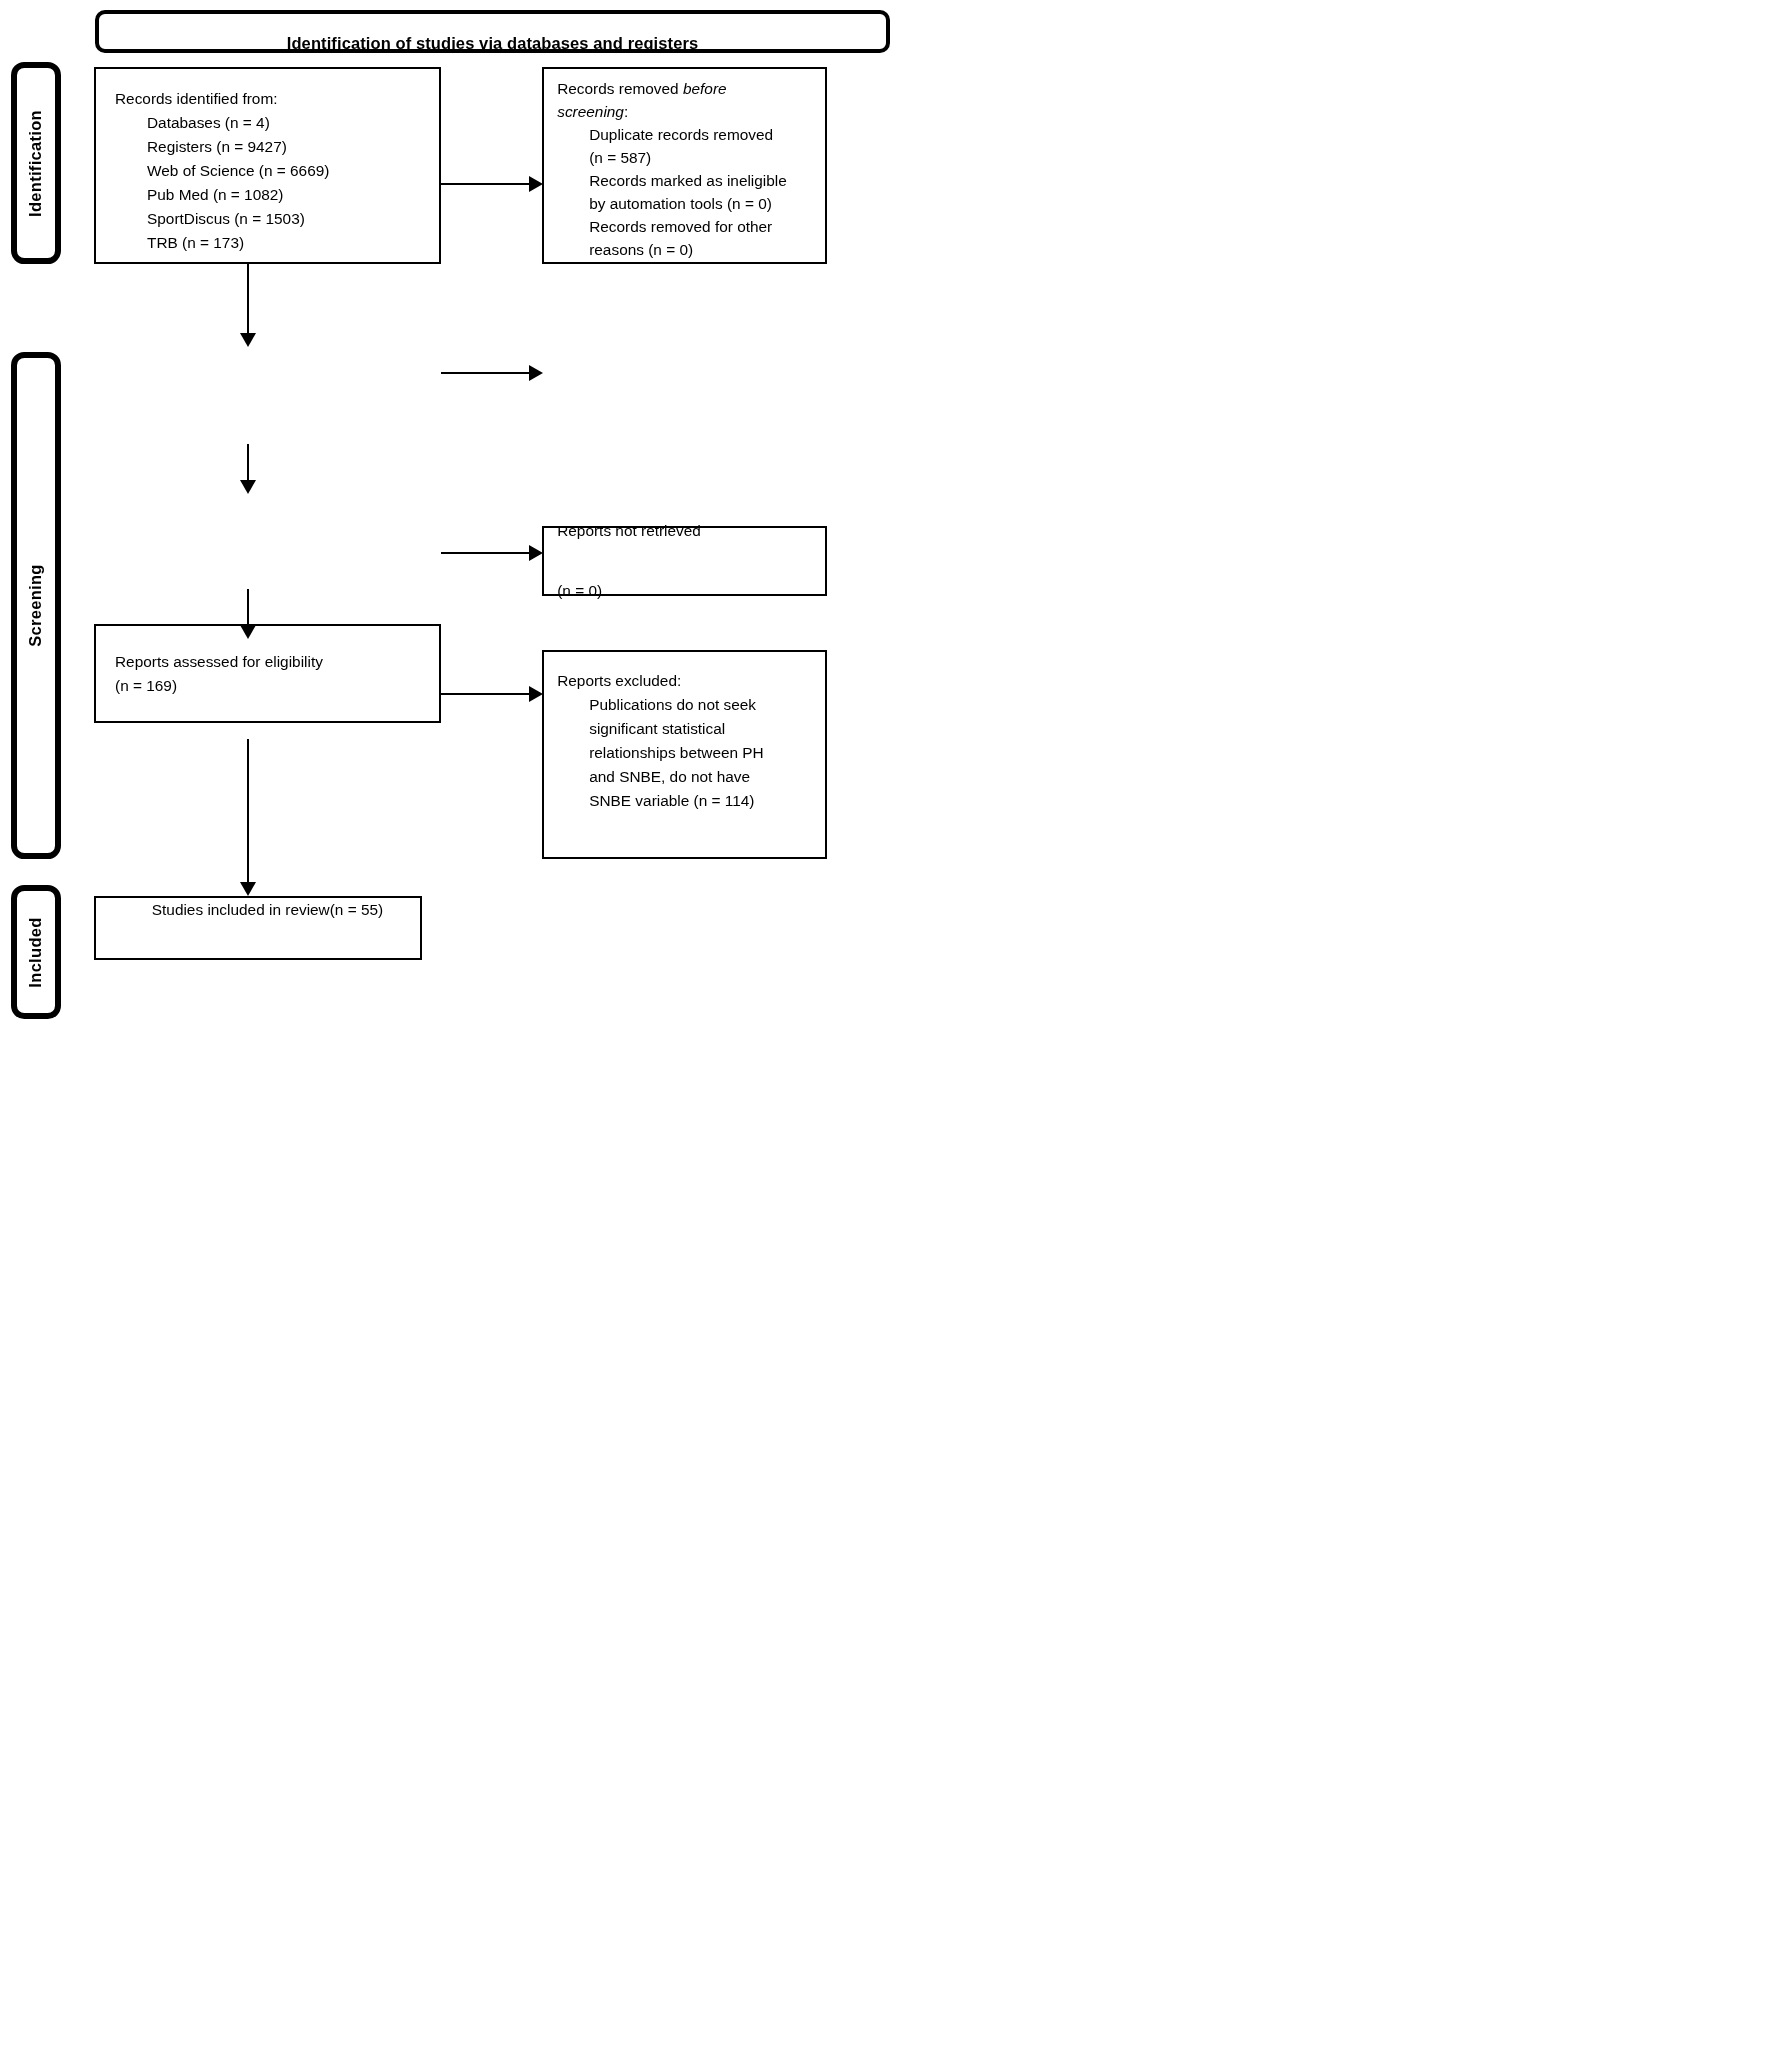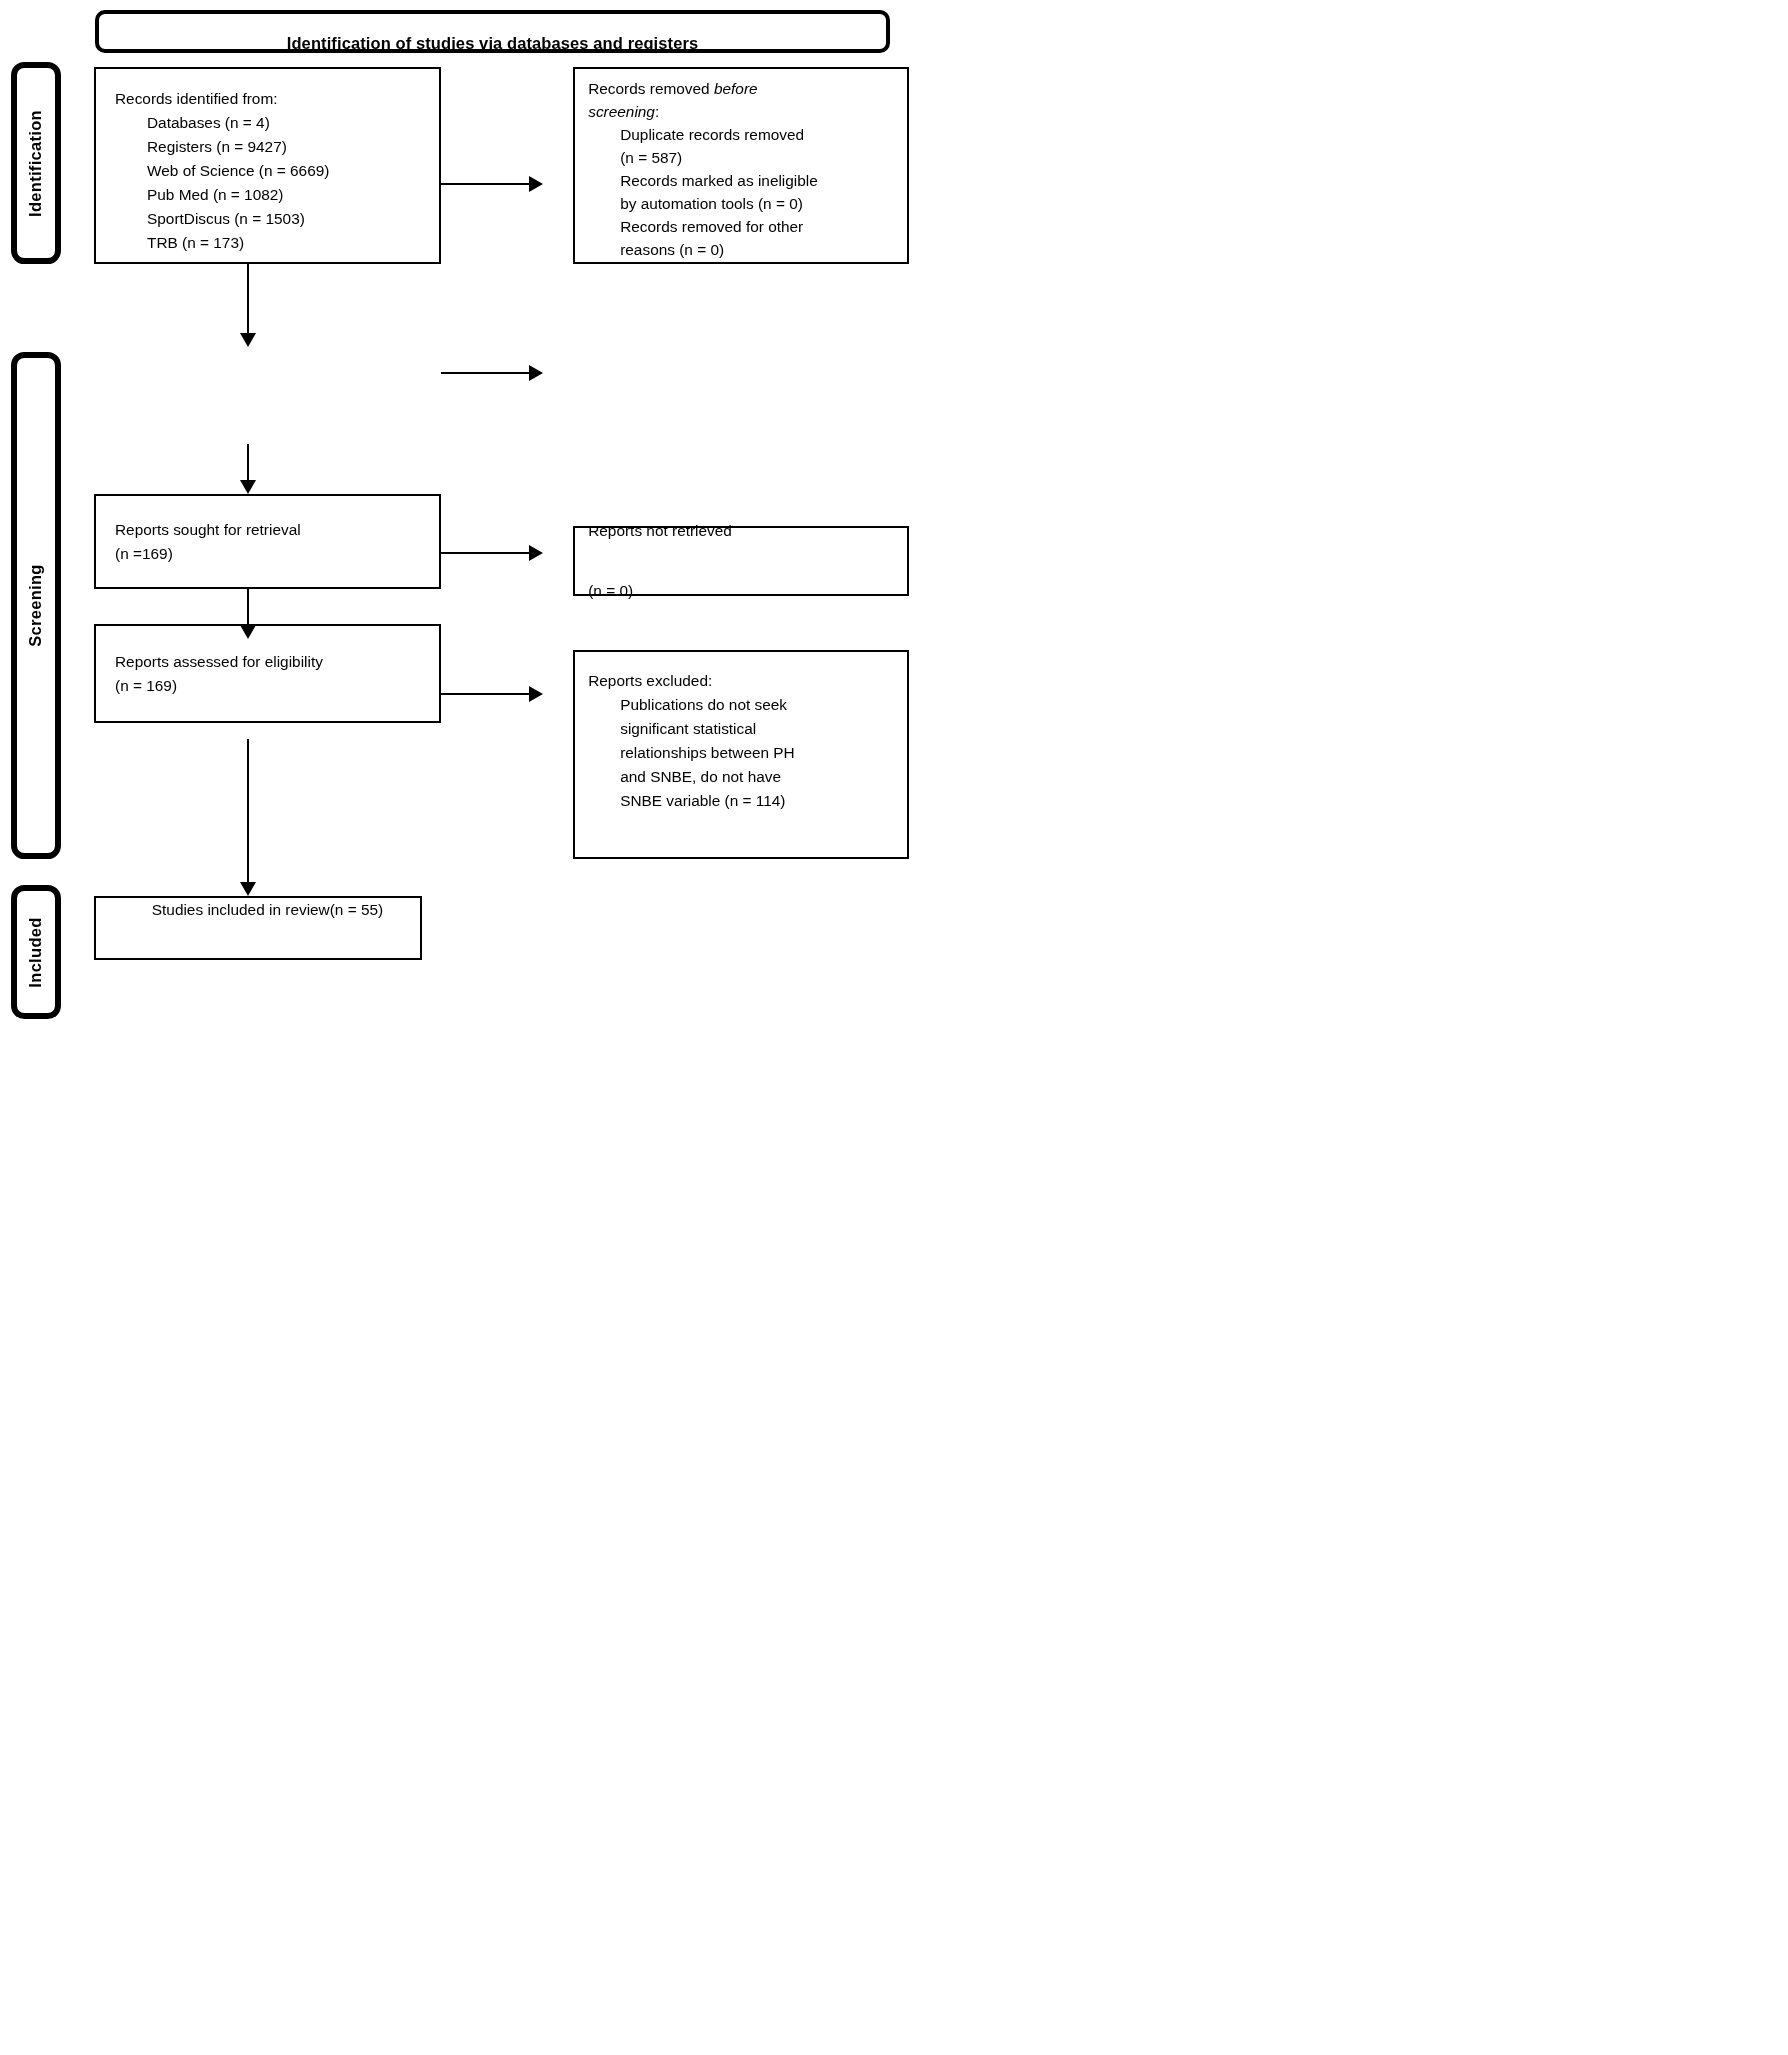--- a/index.html
+++ b/index.html
@@ -76,21 +76,21 @@
 
   
   .leftcol { left: 94px; width: 347px; }
   #box-identified { top: 67px; height: 197px; padding: 17.6px 5.5px 0 19px; }
   #box-screened   { top: 347px;  height: 97px; display: flex; flex-direction: column; justify-content: center; padding-left: 19px; }
   #box-sought     { top: 494px;  height: 95px; display: flex; flex-direction: column; justify-content: center; padding-left: 19px; }
   #box-assessed   { top: 624px; height: 99px; display: flex; flex-direction: column; justify-content: center; padding-left: 19px; }
   #box-included   { top: 896px; height: 64px; width: 328px; display: flex; flex-direction: row; justify-content: center; padding-left: 19px; }
 
   
-  .rightcol { left: 573px; width: 336px; }
+  .rightcol { left: 542px; width: 285px; }
   #box-removed          { top: 67px;  height: 197px; padding: 7.7px 4.4px 0 13.2px; line-height: 23px; }
   #box-excluded-manual  { top: 322px;  height: 166px; padding: 8.8px 4.4px 0 13.2px; line-height: 24px; }
   #box-not-retrieved    { top: 526px;  height: 70px; display: flex; flex-direction: column; justify-content: center; padding-left: 13.2px; gap: 36px; }
   #box-reports-excluded { top: 650px; height: 209px; padding: 16.5px 4.4px 0 13.2px; }
 
   
   .arrow-h {
     position: absolute;
     height: 2.2px;
     background: #000;
@@ -166,24 +166,20 @@
     <div class="ln ind">Duplicate records removed</div>
     <div class="ln ind">(n = 587)</div>
     <div class="ln ind">Records marked as ineligible</div>
     <div class="ln ind">by automation tools (n = 0)</div>
     <div class="ln ind">Records removed for other</div>
     <div class="ln ind">reasons (n = 0)</div>
   </div>
 
 
 
-  <div class="fbox leftcol" id="box-sought">
-    <div class="ln">Reports sought for retrieval</div>
-    <div class="ln">(n =169)</div>
-  </div>
 
   <div class="fbox rightcol" id="box-not-retrieved">
     <div class="ln">Reports not retrieved</div>
     <div class="ln">(n = 0)</div>
   </div>
 
   <div class="fbox leftcol" id="box-assessed">
     <div class="ln">Reports assessed for eligibility</div>
     <div class="ln">(n = 169)</div>
   </div>

